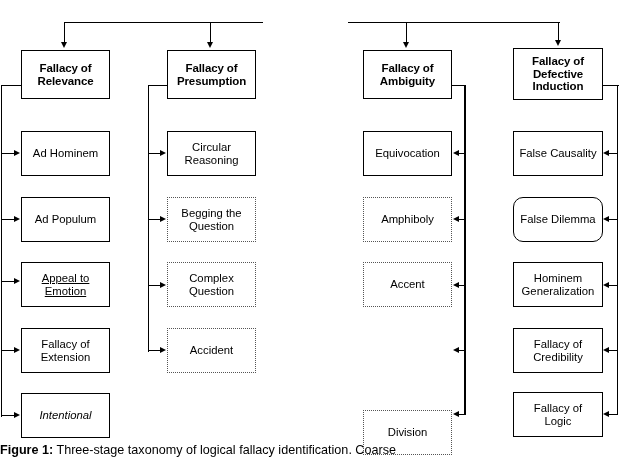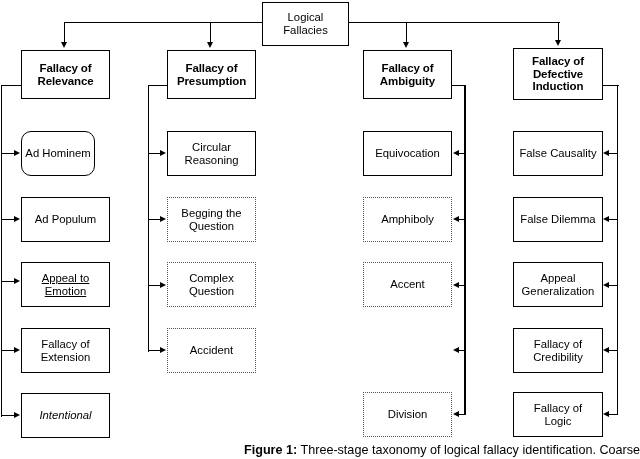--- a/index.html
+++ b/index.html
@@ -27,33 +27,29 @@
               border-right:3.6px solid transparent;
               border-top:6px solid #000;}
   .arrow.right{border-top:3.6px solid transparent;
                border-bottom:3.6px solid transparent;
                border-left:6px solid #000;}
   .arrow.left{border-top:3.6px solid transparent;
               border-bottom:3.6px solid transparent;
               border-right:6px solid #000;}
 
   #caption{position:absolute;left:0;top:443px;width:640px;
-           font-size:12.6px;text-align:right;white-space:nowrap;
+           font-size:12.6px;text-align:left;white-space:nowrap;
            overflow:hidden;}
   #caption b{font-weight:bold;}
 </style>
 </head>
 <body>
 
 <div id="diagram">
 
-  <div class="box solid root" style="left:262px;top:2px;width:87px;height:44px;">
-    <span class="box-label">Logical
-Fallacies</span>
-  </div>
 
   <div class="hline" style="left:65px;top:22px;width:198px;"></div>
   <div class="hline" style="left:348px;top:22px;width:212px;"></div>
 
   <div class="vline" style="left:64px;top:22px;height:21px;"></div>
   <div class="arrow down" style="left:61px;top:42px;"></div>
 
   <div class="vline" style="left:210px;top:22px;height:21px;"></div>
   <div class="arrow down" style="left:207px;top:42px;"></div>
 
@@ -66,21 +62,21 @@
   <div class="box solid header" style="left:21px;top:50px;width:89px;height:49px;">
     <span class="box-label">Fallacy of
 Relevance</span>
   </div>
 
   <div class="hline" style="left:1px;top:85px;width:21px;"></div>
   <div class="vline" style="left:1px;top:85px;height:332px;"></div>
 
   <div class="hline" style="left:1px;top:153px;width:14px;"></div>
   <div class="arrow right" style="left:14px;top:150px;"></div>
-  <div class="box solid leaf" style="left:21px;top:131px;width:74px;height:45px;border-radius:10px;">
+  <div class="box solid leaf" style="left:21px;top:131px;width:89px;height:45px;">
     <span class="box-label">Ad Hominem</span>
   </div>
 
   <div class="hline" style="left:1px;top:219px;width:14px;"></div>
   <div class="arrow right" style="left:14px;top:216px;"></div>
   <div class="box solid leaf" style="left:21px;top:197px;width:89px;height:45px;">
     <span class="box-label">Ad Populum</span>
   </div>
 
   <div class="hline" style="left:1px;top:281px;width:14px;"></div>
@@ -160,48 +156,48 @@
   <div class="arrow left" style="left:453px;top:282px;"></div>
   <div class="box dotted leaf" style="left:363px;top:262px;width:89px;height:45px;">
     <span class="box-label">Accent</span>
   </div>
 
   <div class="hline" style="left:459px;top:350px;width:7px;"></div>
   <div class="arrow left" style="left:453px;top:347px;"></div>
 
   <div class="hline" style="left:459px;top:414px;width:7px;"></div>
   <div class="arrow left" style="left:453px;top:411px;"></div>
-  <div class="box dotted leaf" style="left:363px;top:392px;width:89px;height:45px;">
+  <div class="box dotted leaf" style="left:363px;top:410px;width:89px;height:45px;">
     <span class="box-label">Division</span>
   </div>
 
   <div class="box solid header" style="left:513px;top:48px;width:90px;height:52px;">
     <span class="box-label">Fallacy of
 Defective
 Induction</span>
   </div>
   <div class="hline" style="left:602px;top:85px;width:17px;"></div>
   <div class="vline" style="left:617px;top:85px;height:330px;"></div>
 
   <div class="hline" style="left:609px;top:153px;width:9px;"></div>
   <div class="arrow left" style="left:603px;top:150px;"></div>
   <div class="box solid leaf" style="left:513px;top:131px;width:90px;height:45px;">
     <span class="box-label">False Causality</span>
   </div>
 
   <div class="hline" style="left:609px;top:219px;width:9px;"></div>
   <div class="arrow left" style="left:603px;top:216px;"></div>
-  <div class="box solid leaf" style="left:513px;top:197px;width:90px;height:45px;">
+  <div class="box solid leaf" style="left:513px;top:197px;width:90px;height:45px;border-radius:10px;">
     <span class="box-label">False Dilemma</span>
   </div>
 
   <div class="hline" style="left:609px;top:285px;width:9px;"></div>
   <div class="arrow left" style="left:603px;top:282px;"></div>
   <div class="box solid leaf" style="left:513px;top:262px;width:90px;height:45px;">
-    <span class="box-label">Appeal
+    <span class="box-label">Hominem
 Generalization</span>
   </div>
 
   <div class="hline" style="left:609px;top:350px;width:9px;"></div>
   <div class="arrow left" style="left:603px;top:347px;"></div>
   <div class="box solid leaf" style="left:513px;top:328px;width:90px;height:45px;">
     <span class="box-label">Fallacy of
 Credibility</span>
   </div>
 

